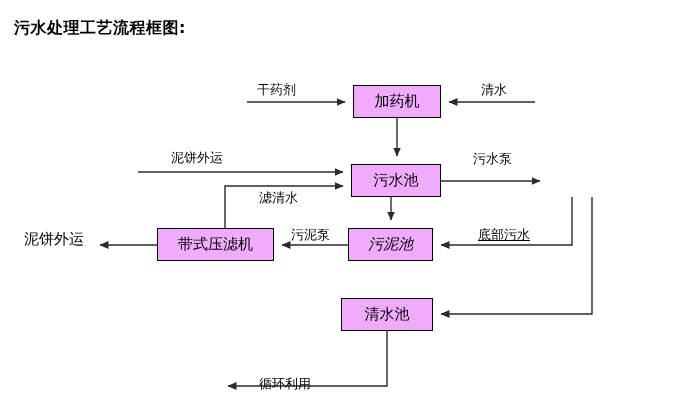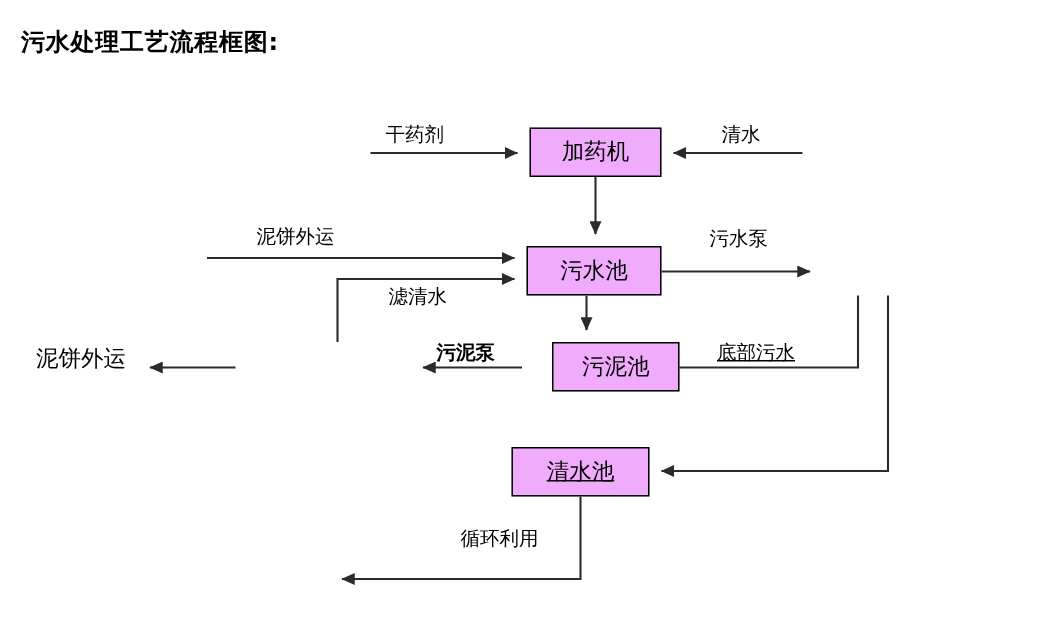--- a/index.html
+++ b/index.html
@@ -90,33 +90,36 @@
 
   <div class="node" style="left:353px;top:85px;width:88px;height:33px;">
     <span>加药机</span>
   </div>
 
   <div class="node" style="left:351px;top:164px;width:90px;height:33px;">
     <span>污水池</span>
   </div>
 
 
+  <div class="node" style="left:157px;top:228px;width:117px;height:33px;">
+    <span>带式压滤机</span>
+  </div>
 
-  <div class="node" style="left:368px;top:228px;width:85px;height:33px;">
+  <div class="node" style="left:348px;top:228px;width:85px;height:33px;font-style:italic;">
     <span>污泥池</span>
   </div>
 
-  <div class="node" style="left:341px;top:298px;width:92px;height:33px;text-decoration:underline;">
+  <div class="node" style="left:341px;top:298px;width:92px;height:33px;">
     <span>清水池</span>
   </div>
 
   <div class="edge-label" style="left:257px;top:81px;">干药剂</div>
   <div class="edge-label" style="left:481px;top:81px;">清水</div>
   <div class="edge-label" style="left:171px;top:149px;">泥饼外运</div>
   <div class="edge-label" style="left:457px;top:150px;margin-left:16px;">污水泵</div>
   <div class="edge-label" style="left:259px;top:189px;">滤清水</div>
-  <div class="edge-label" style="left:291px;top:226px;font-weight:bold;">污泥泵</div>
+  <div class="edge-label" style="left:291px;top:226px;">污泥泵</div>
   <div class="edge-label" style="left:478px;top:226px;text-decoration:underline;">底部污水</div>
-  <div class="edge-label" style="left:259px;top:350px;margin-left:48px;">循环利用</div>
+  <div class="edge-label" style="left:259px;top:375px;">循环利用</div>
 
   <div class="term-label" style="left:14px;top:230px;margin-left:10px;">泥饼外运</div>
 
 </div>
 
 </body></html>

